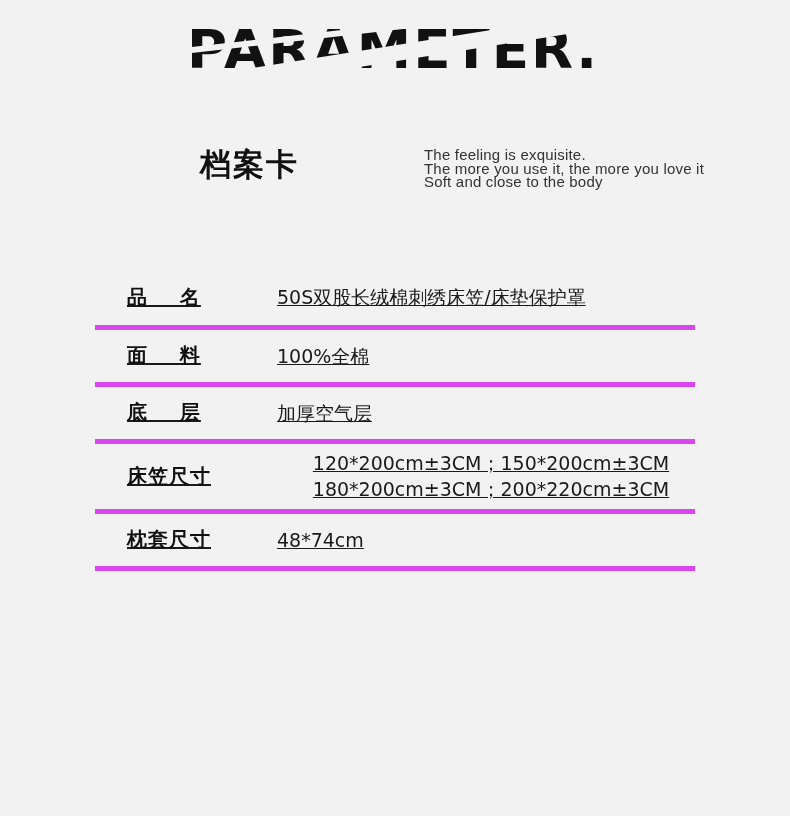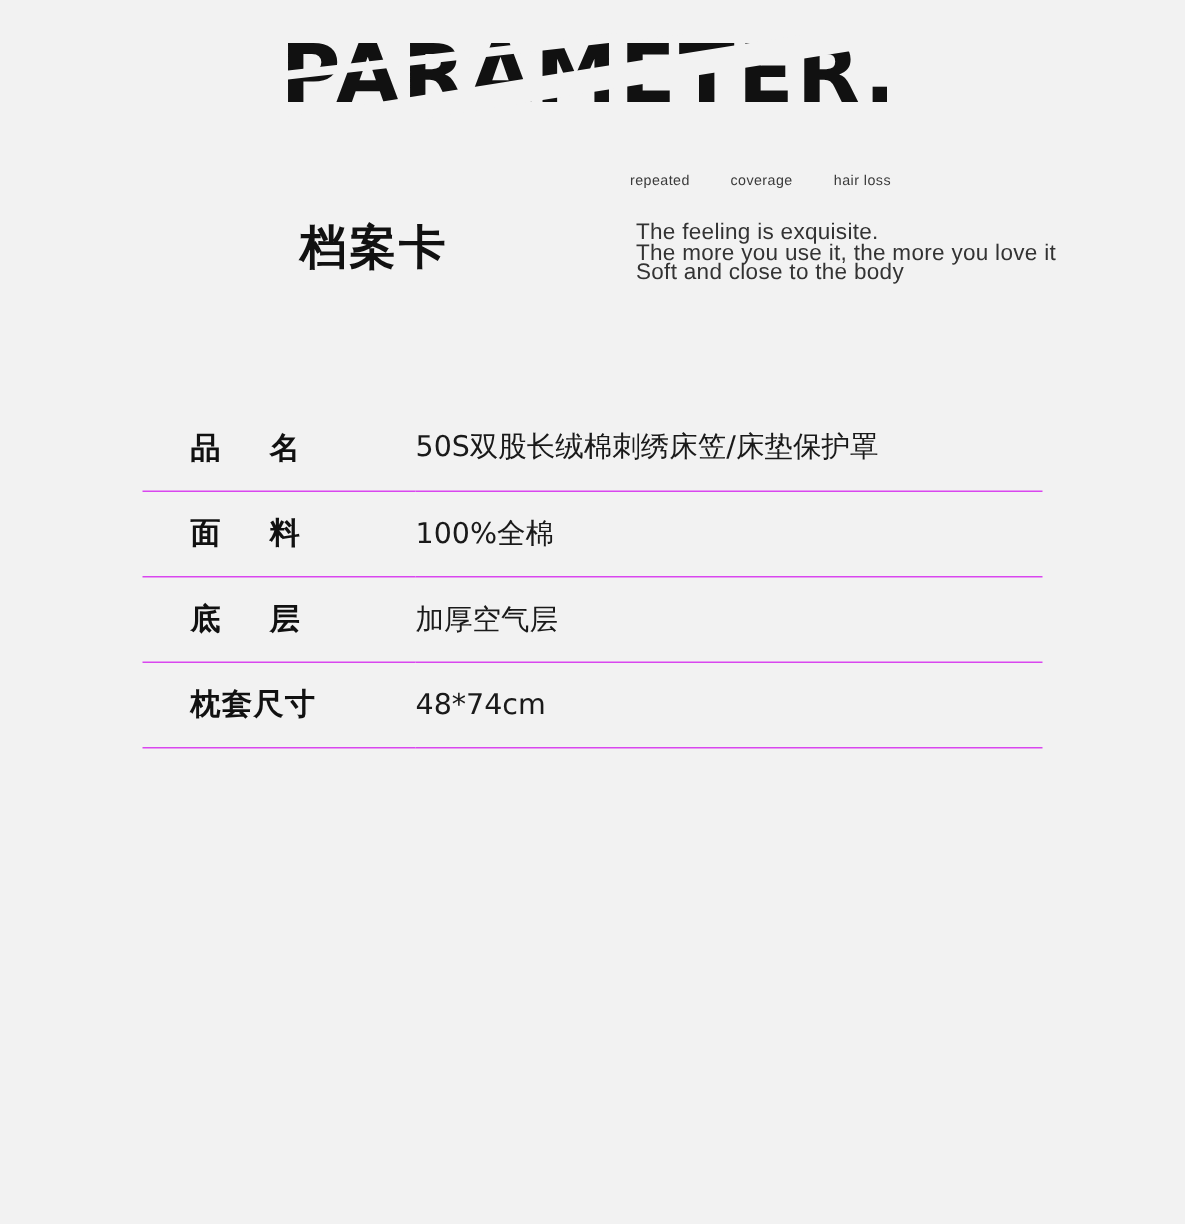--- a/index.html
+++ b/index.html
@@ -78,21 +78,22 @@
 
   
   .spec-table {
     position: absolute;
     left: 95px;
     top: 270px;
     width: 600px;
     border-collapse: collapse;
   }
   .spec-table tr {
-    border-bottom: 1px solid #d946ef;
+    border-bottom: 5px solid #d946ef;
+    text-decoration: underline;
   }
   .spec-table td {
     padding: 0;
     vertical-align: middle;
   }
   .lbl {
     width: 150px;
     font-size: 20px;
     font-weight: bold;
     color: #111;
@@ -139,44 +140,44 @@
         <rect x="-20" y="-10" width="460" height="90" fill="#f2f2f2"></rect>
       </g>
 
       <polygon points="-20,28 420,-22 420,-16 -20,34" fill="#f2f2f2"></polygon>
     </svg>
     <div style="position:absolute;left:0;top:0;width:0;height:0;overflow:hidden">PARAMETER.</div>
   </div>
 
   <div class="cn-heading">档案卡</div>
 
-  <div class="kw-row">
-    <span class="kw-1">repeated</span>
-    <span class="kw-2">coverage</span>
-    <span class="kw-3">hair loss</span>
-  </div>
 
   <div class="en-para">The feeling is exquisite.
 The more you use it, the more you love it
 Soft and close to the body</div>
 
   <table class="spec-table">
     <tbody>
       <tr class="row-h">
         <td class="lbl">品    名</td>
         <td class="val">50S双股长绒棉刺绣床笠/床垫保护罩</td>
       </tr>
       <tr class="row-h">
         <td class="lbl">面    料</td>
         <td class="val">100%全棉</td>
       </tr>
       <tr class="row-h">
         <td class="lbl">底    层</td>
         <td class="val">加厚空气层</td>
       </tr>
+      <tr class="row-h2">
+        <td class="lbl">床笠尺寸</td>
+        <td class="val val-center">120*200cm±3CM；150*200cm±3CM
+180*200cm±3CM；200*220cm±3CM</td>
+      </tr>
       <tr class="row-h">
         <td class="lbl">枕套尺寸</td>
         <td class="val">48*74cm</td>
       </tr>
     </tbody>
   </table>
 
 </div>
 
 </body></html>

